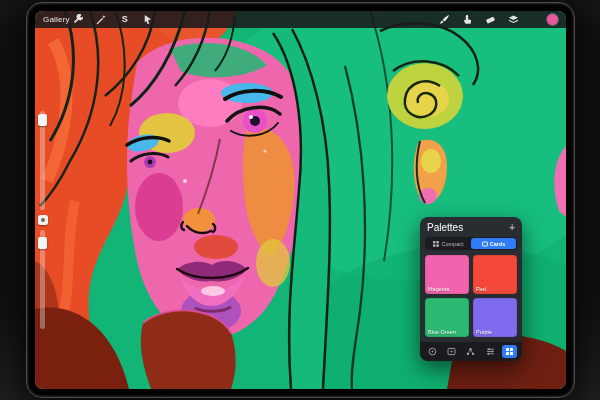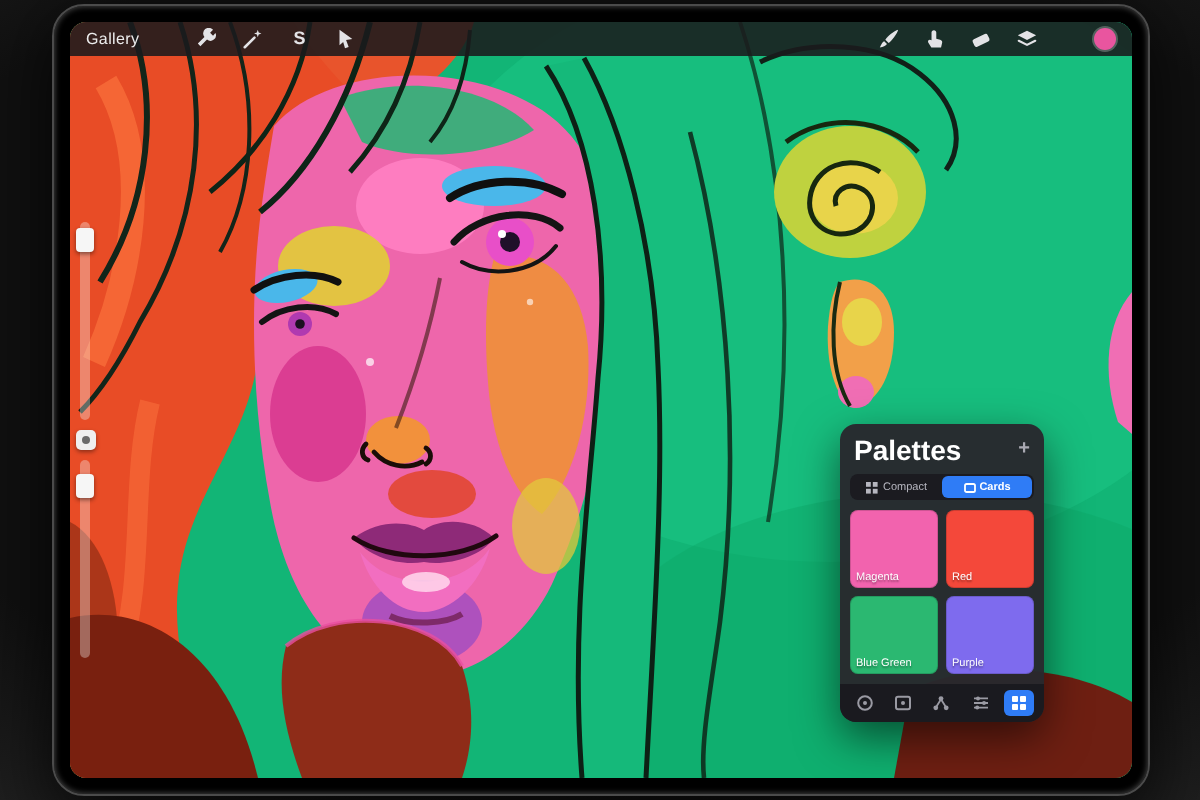--- a/index.html
+++ b/index.html
@@ -7,42 +7,42 @@
     background:radial-gradient(130% 110% at 50% 42%, #101010 48%, #262626 75%, #5c5c5c 100%);
     font-family:"Liberation Sans","DejaVu Sans",sans-serif;-webkit-font-smoothing:antialiased;}
   .device{position:absolute;left:26px;top:2px;width:547px;height:394px;background:#000;
     border-radius:16px;border:1px solid #4b4b4b;box-shadow:0 10px 34px rgba(0,0,0,.75), inset 0 0 3px #555;}
   .screen{position:absolute;left:8px;top:8px;right:8px;bottom:8px;border-radius:8px;overflow:hidden;background:#12b576;}
   .art{position:absolute;inset:0;width:100%;height:100%;display:block;}
 
   
   .topbar{position:absolute;top:0;left:0;right:0;height:17px;background:rgba(26,26,28,.88);
     display:flex;align-items:center;padding:0 8px;z-index:6;}
-  .gallery-btn{font-size:8px;color:#ececec;letter-spacing:.2px;margin-right:28px;cursor:default;}
+  .gallery-btn{font-size:8px;color:#ececec;letter-spacing:.2px;margin-right:3px;cursor:default;}
   .tb-group{display:flex;align-items:center;gap:11px;}
   .tb-btn{display:flex;align-items:center;justify-content:center;width:12px;height:12px;}
   .tb-btn svg{display:block;}
   .sel-glyph{font-size:9px;color:#e4e4e7;font-weight:bold;line-height:1;}
   .tb-spacer{flex:1;}
   .swatch{width:11px;height:11px;border-radius:50%;margin-left:17px;box-shadow:0 0 0 1px rgba(255,255,255,.25);}
 
   
   .sidebar{position:absolute;left:0;top:100px;width:15px;height:218px;z-index:6;
     display:flex;flex-direction:column;align-items:center;gap:5px;}
   .track{width:5px;flex:1;background:rgba(245,245,245,.34);border-radius:3px;position:relative;}
   .handle{position:absolute;left:-2px;width:9px;height:12px;background:#f6f6f6;border-radius:2px;
     box-shadow:0 1px 2px rgba(0,0,0,.45);}
   .modify{width:10px;height:10px;background:#efefef;border-radius:2.5px;position:relative;box-shadow:0 1px 2px rgba(0,0,0,.4);}
   .modify::after{content:"";position:absolute;left:3px;top:3px;width:4px;height:4px;border-radius:50%;background:#6a6a6a;}
 
   
   .panel{position:absolute;right:44px;bottom:28px;width:102px;background:rgba(40,40,45,.97);
     border-radius:8px;box-shadow:0 8px 22px rgba(0,0,0,.55);z-index:7;}
   .panel-header{display:flex;justify-content:space-between;align-items:center;padding:5px 7px 3px;}
-  .panel-title{font-size:14px;font-weight:bold;color:#fff;}
+  .panel-title{font-size:10px;font-weight:normal;color:#fff;}
   .add-btn{color:#a9a9b2;font-size:10px;line-height:8px;font-weight:bold;}
   .segmented{display:flex;margin:1px 5px 0;background:#1b1b20;border-radius:4px;padding:1px;}
   .seg{flex:1;display:flex;align-items:center;justify-content:center;gap:2px;height:11px;
     font-size:5.5px;color:#b6b6bf;border-radius:3px;}
   .seg.active{color:#fff;font-weight:bold;}
   .seg svg{display:block;}
   .cards{display:grid;grid-template-columns:1fr 1fr;gap:4px;padding:5px;}
   .card{height:39px;border-radius:4px;position:relative;box-shadow:inset 0 0 0 .5px rgba(0,0,0,.15);}
   .card-label{position:absolute;left:3px;bottom:2px;font-size:5.5px;color:#fff;text-shadow:0 1px 1px rgba(0,0,0,.4);white-space:nowrap;}
   .panel-footer{height:19px;background:#1a1a1f;border-radius:0 0 8px 8px;display:flex;align-items:center;

